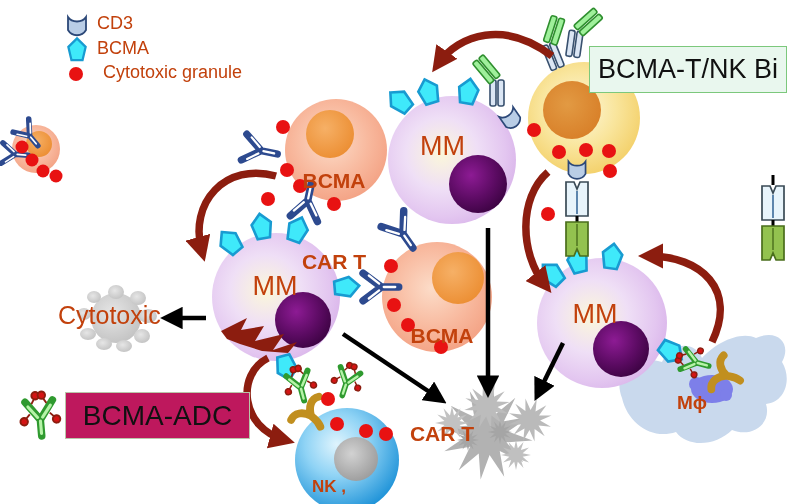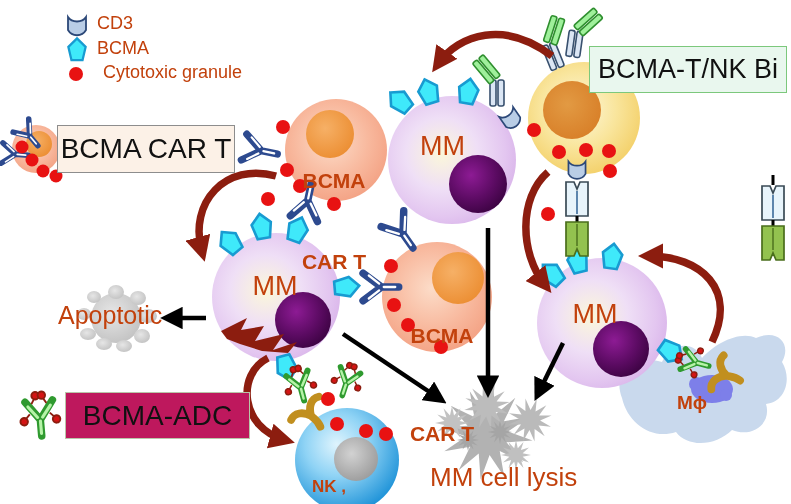--- a/index.html
+++ b/index.html
@@ -287,23 +287,20 @@
     <use href="#cup" transform="translate(77,26)"></use>
     <use href="#bcma" transform="translate(77,51) scale(1.15)"></use>
     <circle cx="76" cy="74" r="7" fill="#e81212"></circle>
   </g>
 </svg>
 
 <div class="txt legend-label" style="left:97px;top:14px;">CD3</div>
 <div class="txt legend-label" style="left:97px;top:39px;">BCMA</div>
 <div class="txt legend-label" style="left:103px;top:63px;text-align:center;">Cytotoxic granule</div>
 
-<div class="box" id="box-cart">
-  <span>BCMA CAR T</span>
-</div>
 <div class="box" id="box-tnkbi">
   <span>BCMA-T/NK Bi</span>
 </div>
 <div class="box" id="box-adc">
   <span>BCMA-ADC</span>
 </div>
 
 <div class="txt center cellname" style="left:288px;top:112px;width:92px;font-size:21px;line-height:1.3;">
   <div>BCMA</div>
   <div>CAR T</div>
@@ -319,17 +316,16 @@
 
 
 <div class="txt cellname" style="left:312px;top:421px;font-size:17px;line-height:1.55;">
   <div>NK ,</div>
   
 </div>
 
 <div class="txt cellname" style="left:677px;top:393px;font-size:19px;">Mϕ</div>
 
 <div class="txt" style="left:58px;top:234px;font-size:25px;line-height:1.3;">
-  <div>Apoptotic</div>
-</div>
-<div class="txt" style="left:430px;top:463px;font-size:26px;">MM cell lysis</div>
+  <div>Cytotoxic</div>
+</div>
 
 </div>
 
 </body></html>

